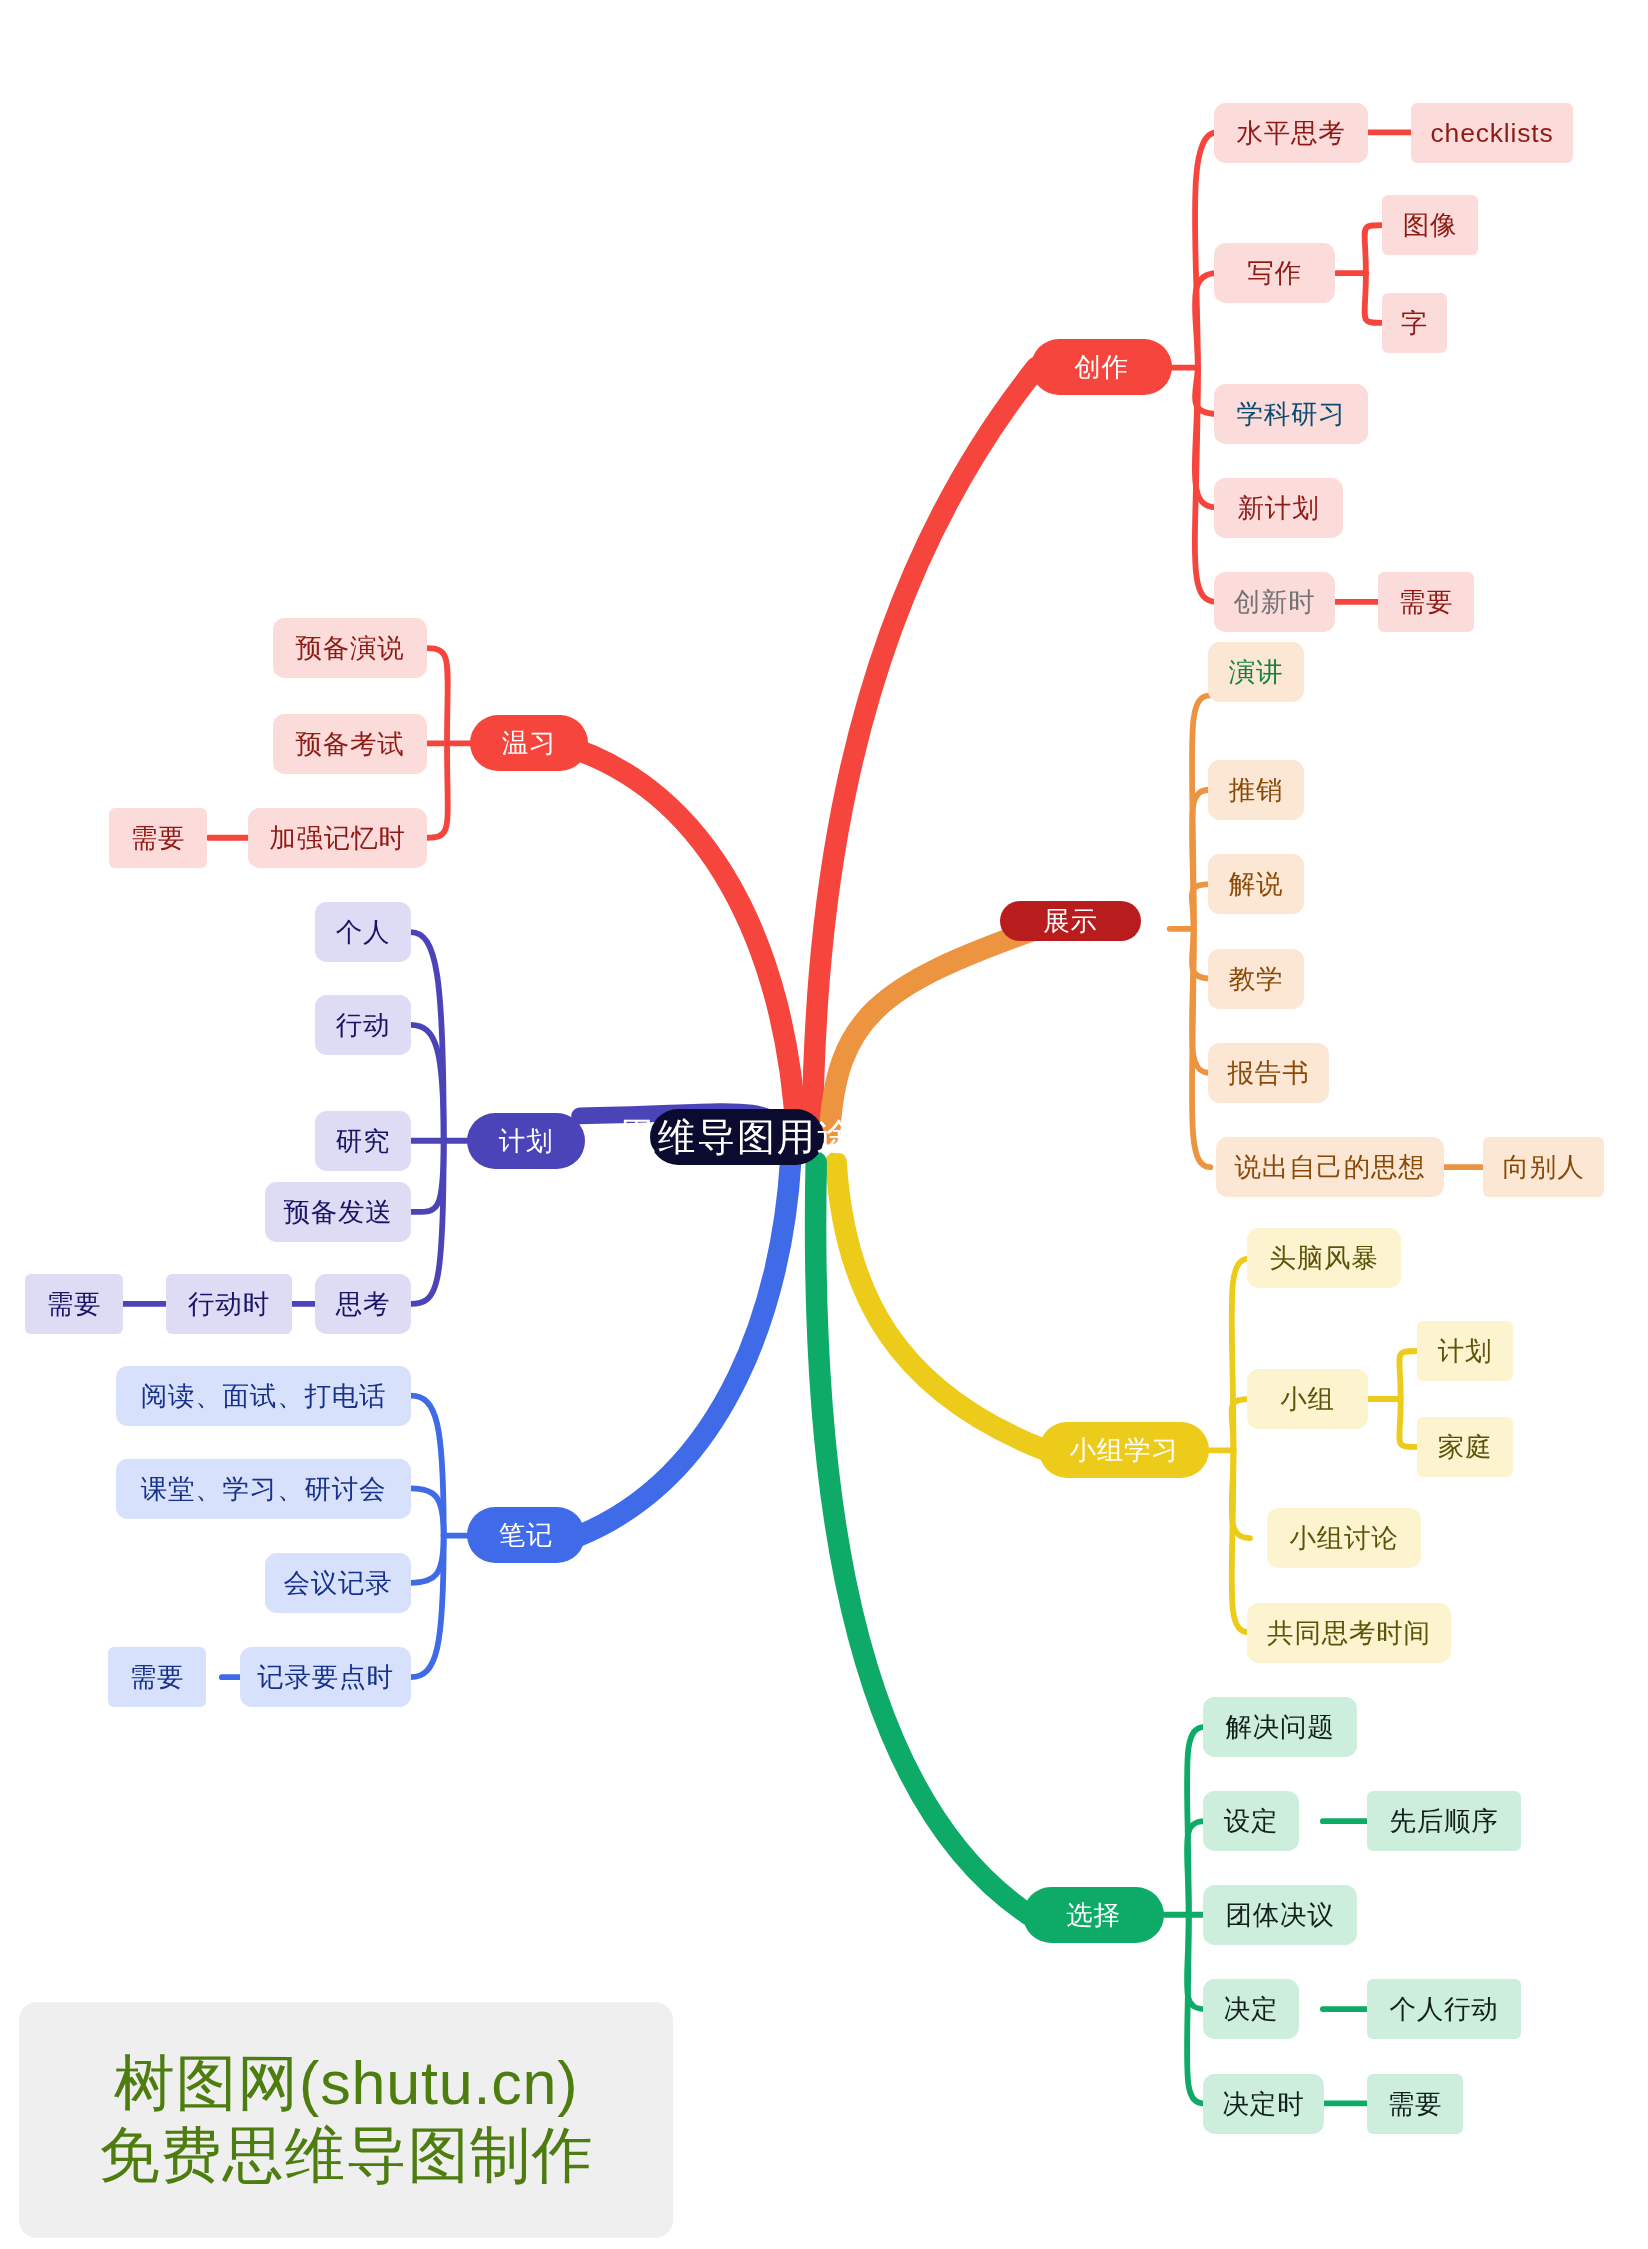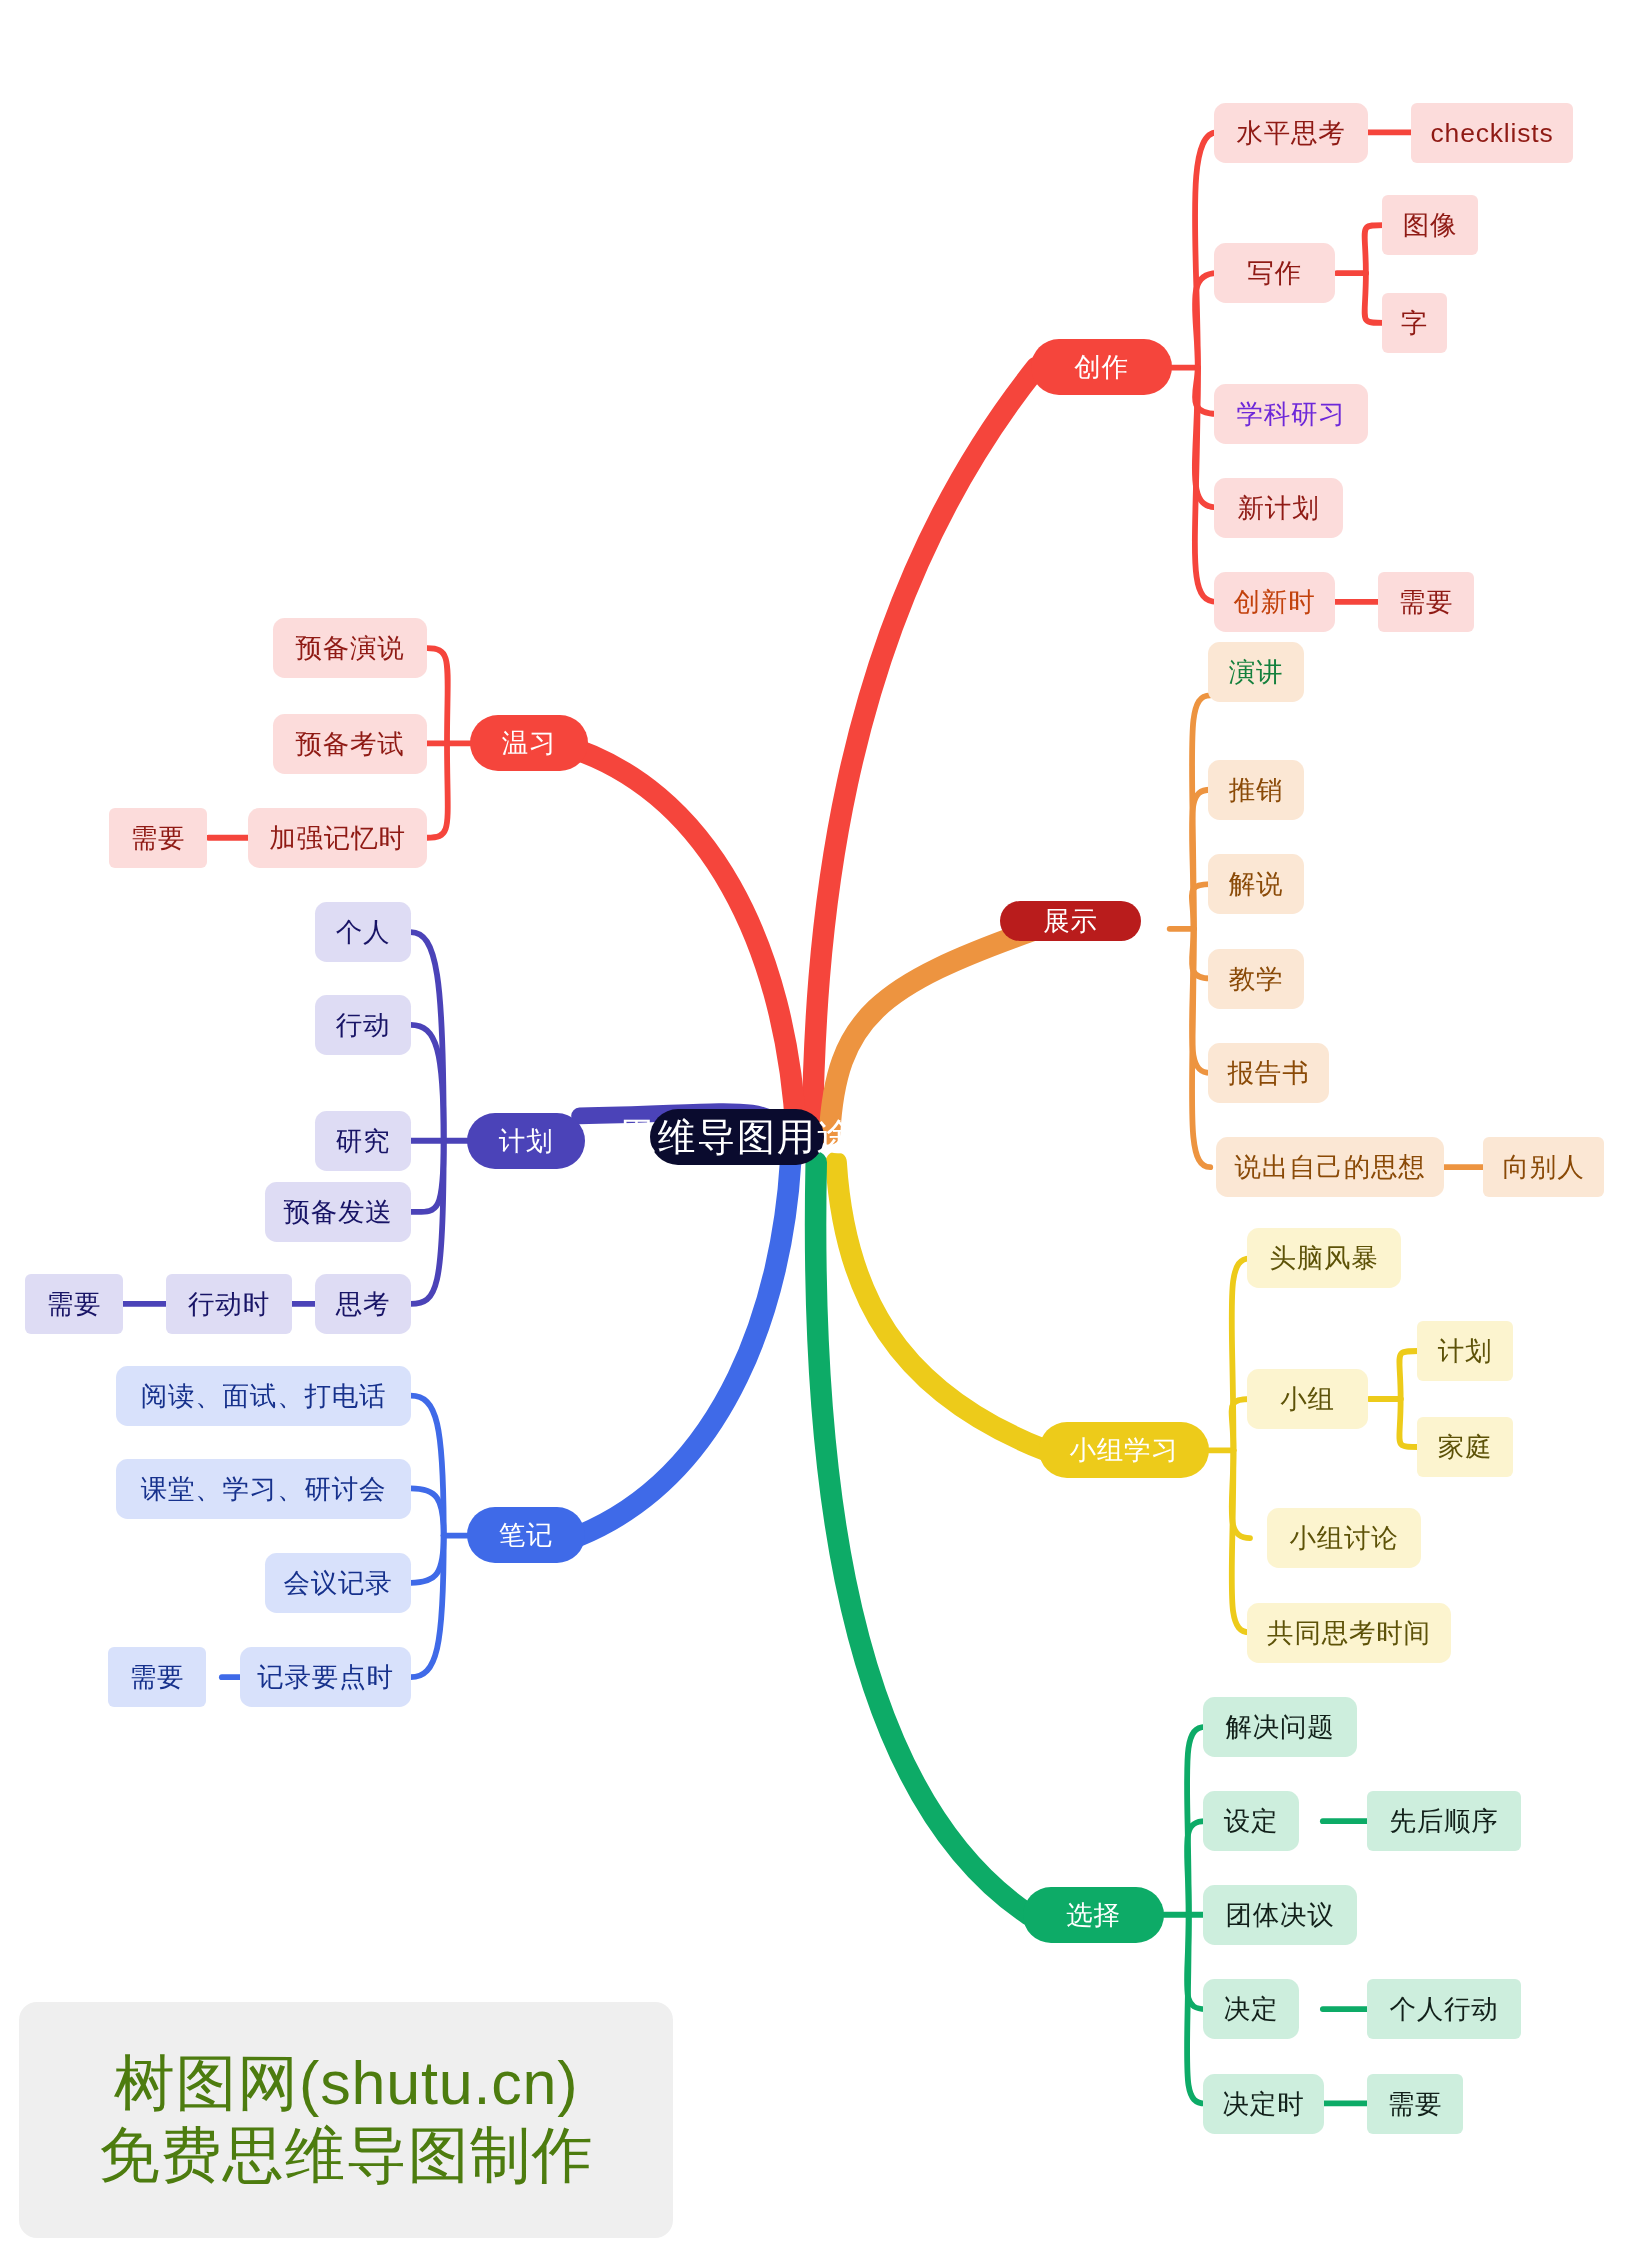--- a/index.html
+++ b/index.html
@@ -113,27 +113,27 @@
   </div>
   <div class="node leaf" style="left:1214px;top:243px;width:121px;height:60px;background:#fcdcdb;color:#8f1a14;">
     <span>写作</span>
   </div>
   <div class="node leaf2" style="left:1382px;top:195px;width:96px;height:60px;background:#fcdcdb;color:#8f1a14;">
     <span>图像</span>
   </div>
   <div class="node leaf2" style="left:1382px;top:293px;width:65px;height:60px;background:#fcdcdb;color:#8f1a14;">
     <span>字</span>
   </div>
-  <div class="node leaf" style="left:1214px;top:384px;width:154px;height:60px;background:#fcdcdb;color:#6d28d9;">
+  <div class="node leaf" style="left:1214px;top:384px;width:154px;height:60px;background:#fcdcdb;color:#0c4a6e;">
     <span>学科研习</span>
   </div>
   <div class="node leaf" style="left:1214px;top:478px;width:129px;height:60px;background:#fcdcdb;color:#8f1a14;">
     <span>新计划</span>
   </div>
-  <div class="node leaf" style="left:1214px;top:572px;width:121px;height:60px;background:#fcdcdb;color:#c2410c;">
+  <div class="node leaf" style="left:1214px;top:572px;width:121px;height:60px;background:#fcdcdb;color:#737373;">
     <span>创新时</span>
   </div>
   <div class="node leaf2" style="left:1378px;top:572px;width:96px;height:60px;background:#fcdcdb;color:#8f1a14;">
     <span>需要</span>
   </div>
 
   <div class="node branch" style="left:1000px;top:901px;width:141px;height:40px;background:#b91c1c;">
     <span>展示</span>
   </div>
   <div class="node leaf" style="left:1208px;top:642px;width:96px;height:60px;background:#fbe7d4;color:#15803d;">

